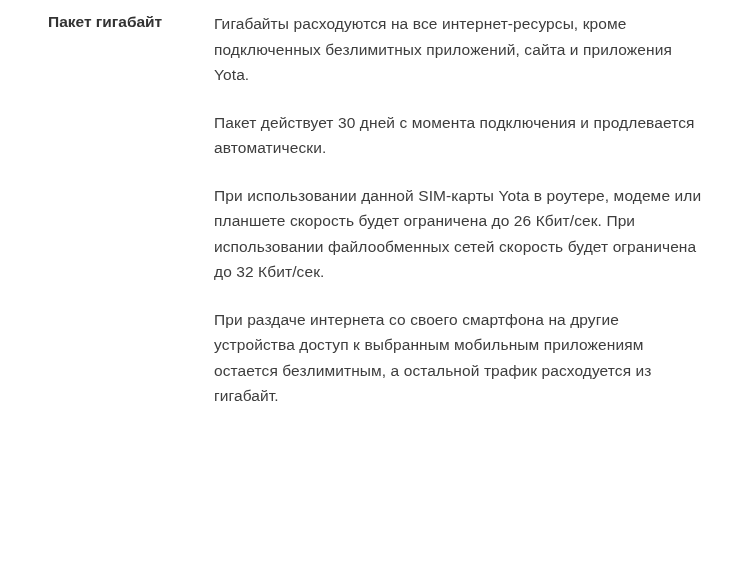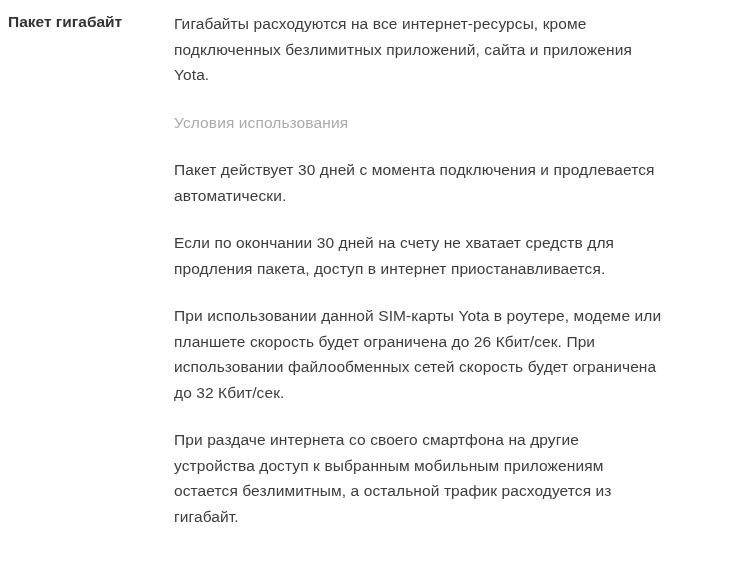--- a/index.html
+++ b/index.html
@@ -17,20 +17,21 @@
   .row {
     display: flex;
     align-items: flex-start;
     padding-top: 11px;
   }
   .label-col {
     width: 174px;
     flex: 0 0 174px;
     padding-left: 8px;
     box-sizing: border-box;
+    margin-left: 40px;
   }
   .label {
     font-size: 15.5px;
     font-weight: 700;
     color: #333333;
     line-height: 22px;
   }
   .content-col {
     flex: 1 1 auto;
     max-width: 505px;
@@ -48,19 +49,17 @@
 </style>
 </head>
 <body>
 
 <div class="row">
   <div class="label-col">
     <div class="label">Пакет гигабайт</div>
   </div>
   <div class="content-col">
     <p>Гигабайты расходуются на все интернет-ресурсы, кроме подключенных безлимитных приложений, сайта и приложения Yota.</p>
-    <p class="muted">Условия использования</p>
     <p>Пакет действует 30 дней с момента подключения и продлевается автоматически.</p>
-    <p>Если по окончании 30 дней на счету не хватает средств для продления пакета, доступ в интернет приостанавливается.</p>
     <p>При использовании данной SIM-карты Yota в роутере, модеме или планшете скорость будет ограничена до 26 Кбит/сек. При использовании файлообменных сетей скорость будет ограничена до 32 Кбит/сек.</p>
     <p>При раздаче интернета со своего смартфона на другие устройства доступ к выбранным мобильным приложениям остается безлимитным, а остальной трафик расходуется из гигабайт.</p>
   </div>
 </div>
 
 </body></html>

